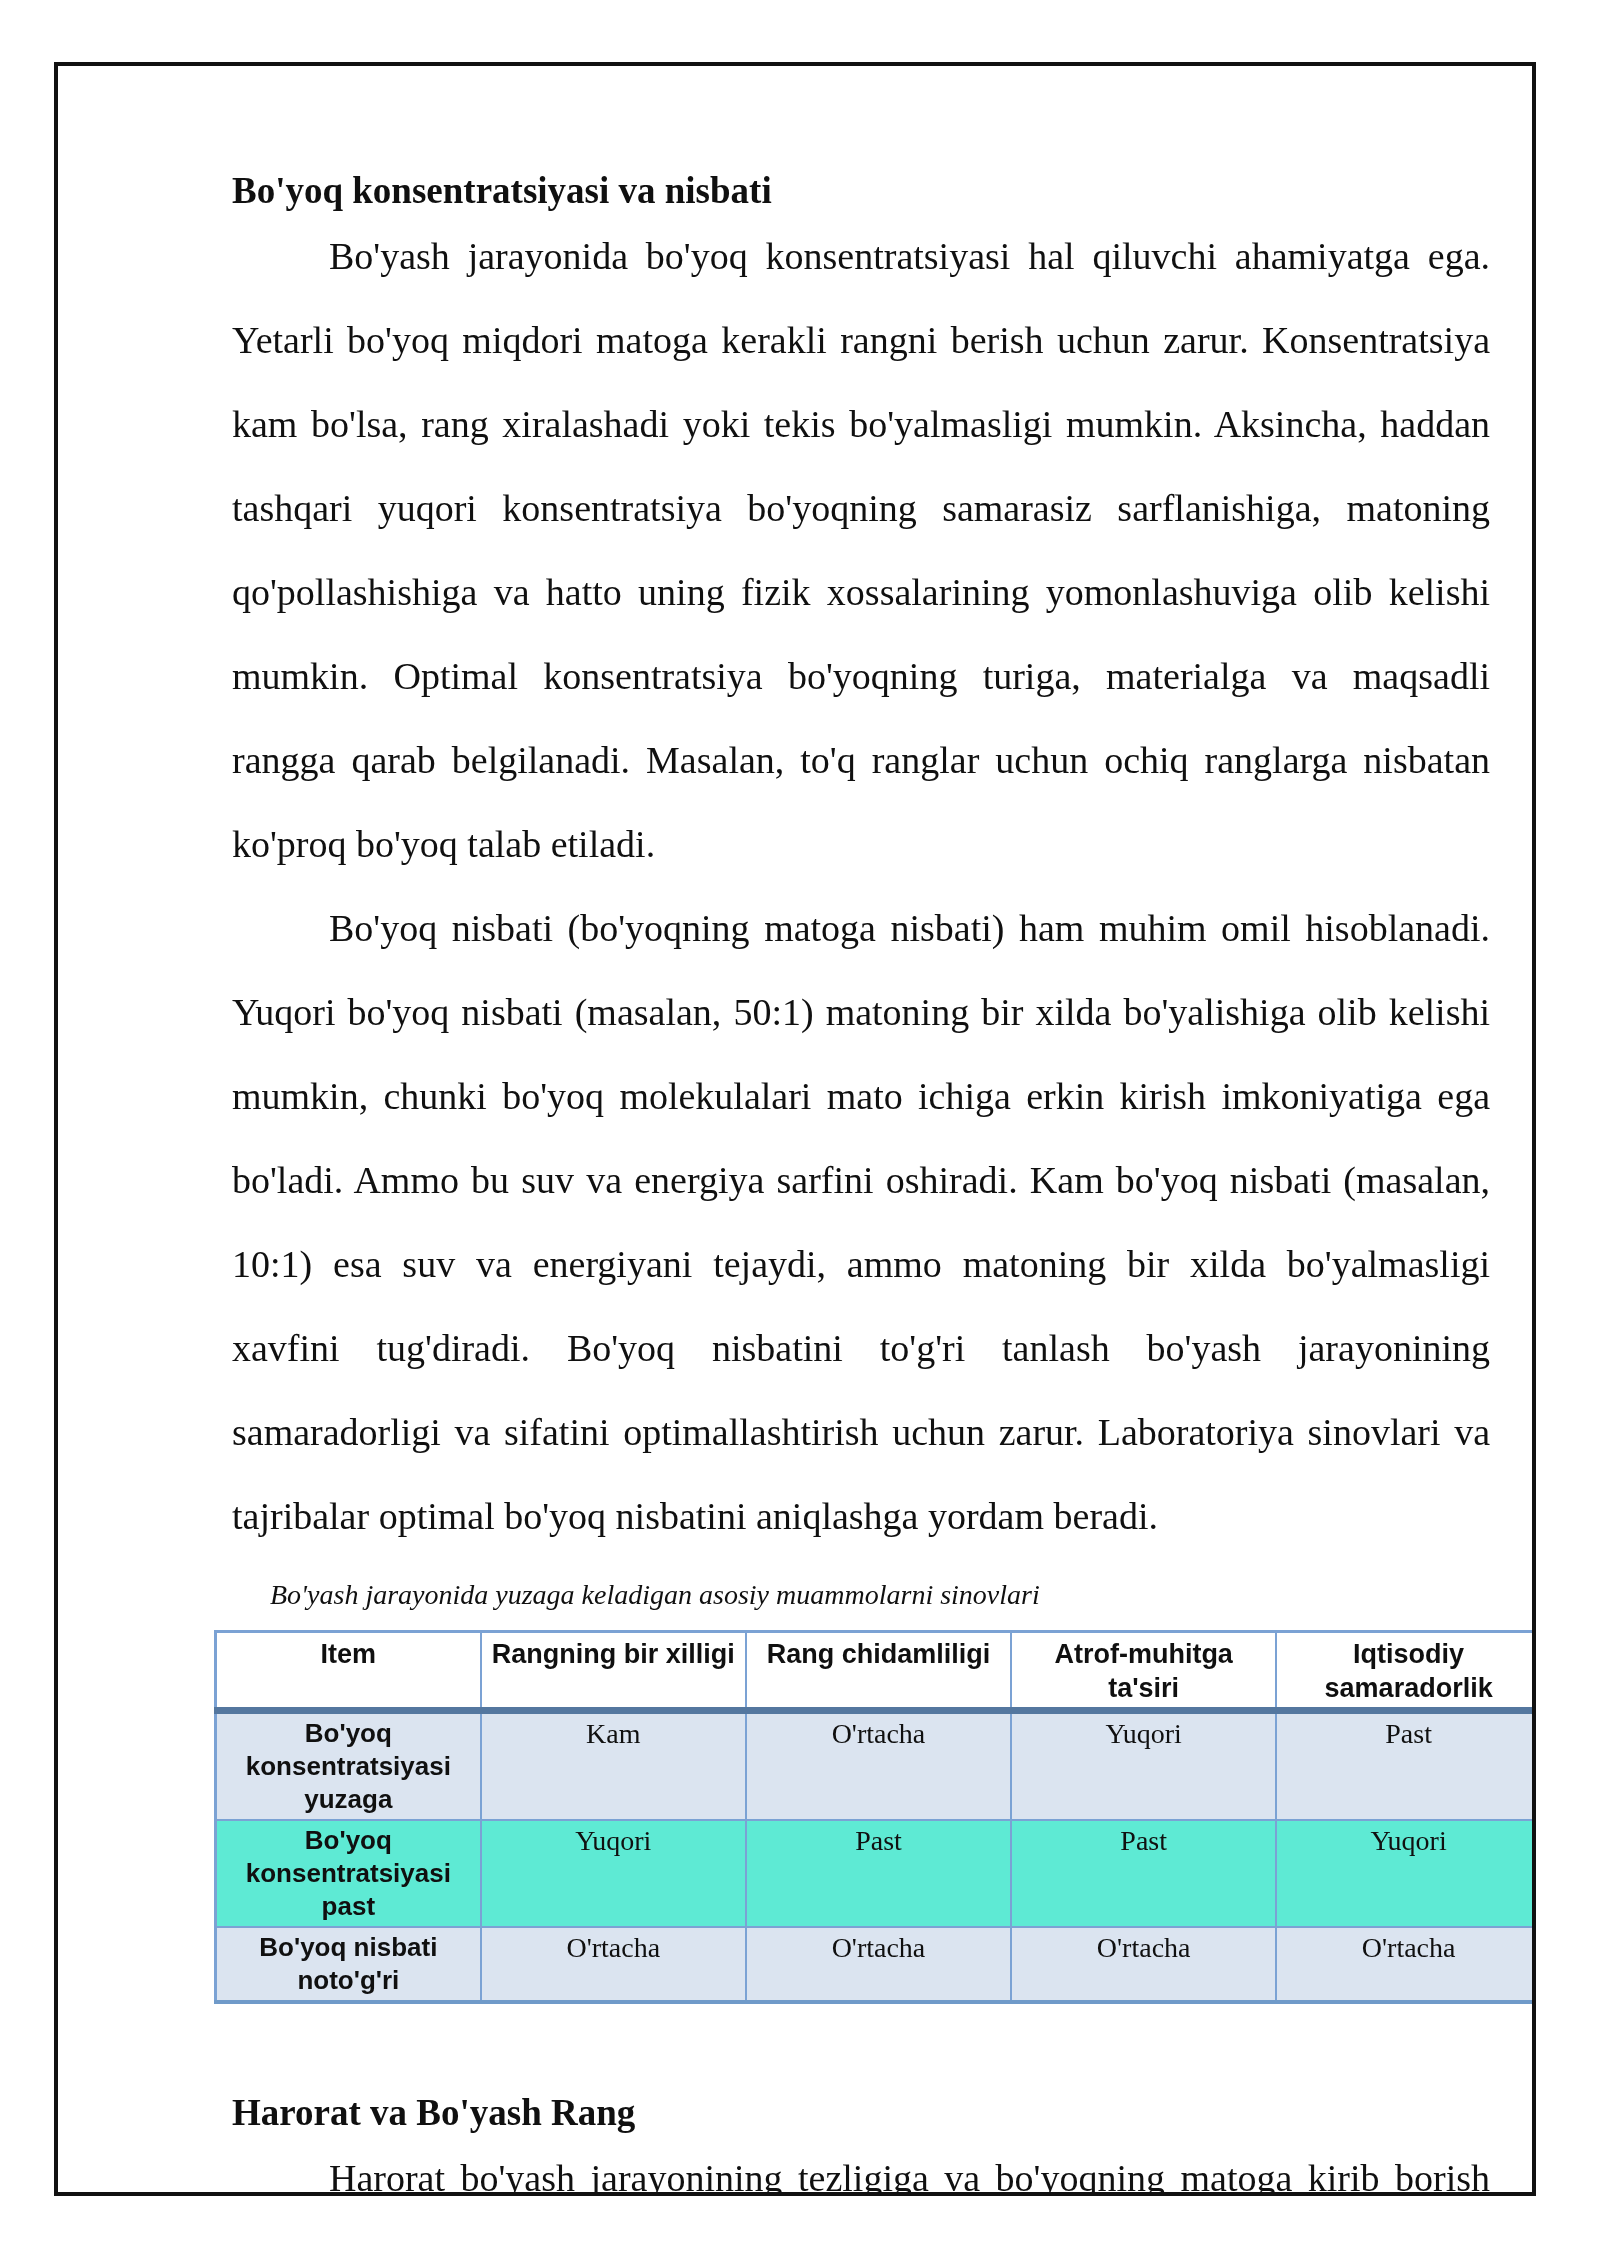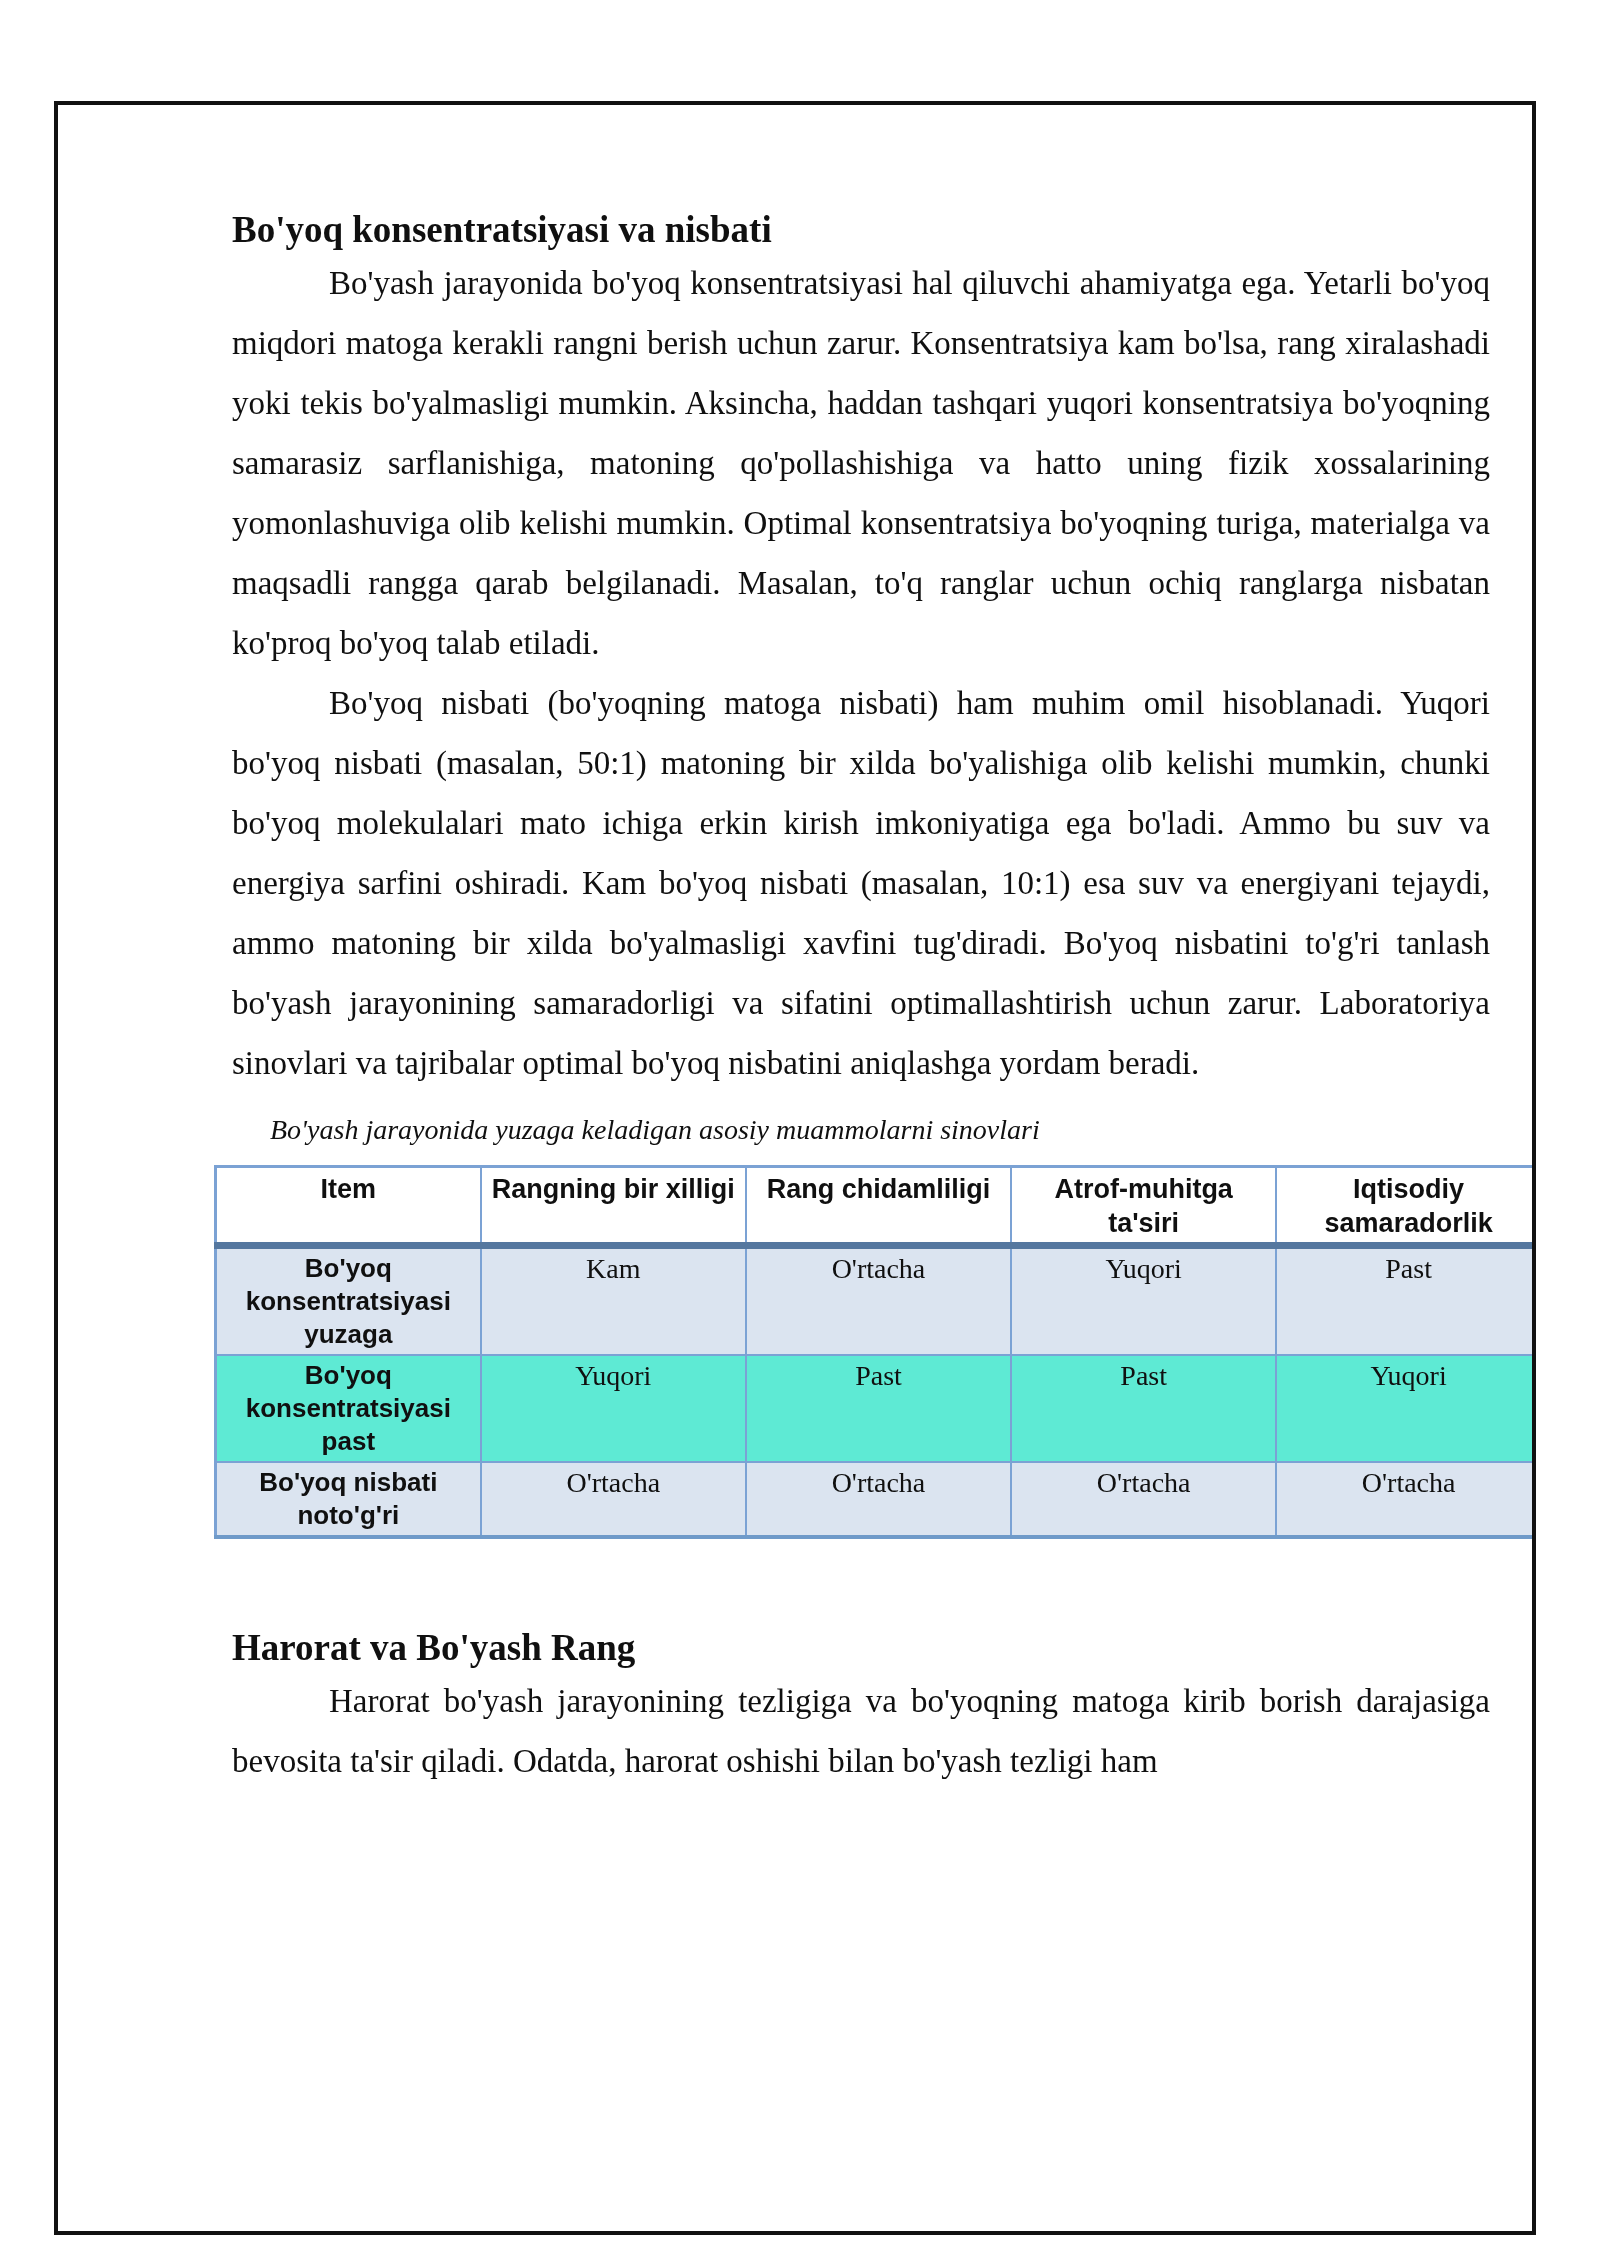--- a/index.html
+++ b/index.html
@@ -17,34 +17,33 @@
   .frame {
     position: absolute;
     left: 54px;
     top: 62px;
     width: 1482px;
     height: 2134px;
     border: 4px solid #111111;
     box-sizing: border-box;
     overflow: hidden;
     background: #ffffff;
-    margin-top: 39px;
   }
   .content {
     padding: 0 42px 0 174px;
   }
   .doc-title {
     font-size: 37px;
     font-weight: bold;
     margin: 102px 0 0 0;
     line-height: 46px;
   }
   p.body-par {
-    font-size: 33px;
-    line-height: 60px;
+    font-size: 38px;
+    line-height: 84px;
     text-align: justify;
     text-indent: 97px;
     margin: 0;
   }
   .par-1 { margin-top: 30px; }
   .par-2 { margin-top: 78px; }
   .sec-heading {
     font-size: 30px;
     font-weight: bold;
     margin: 42px 0 0 0;

